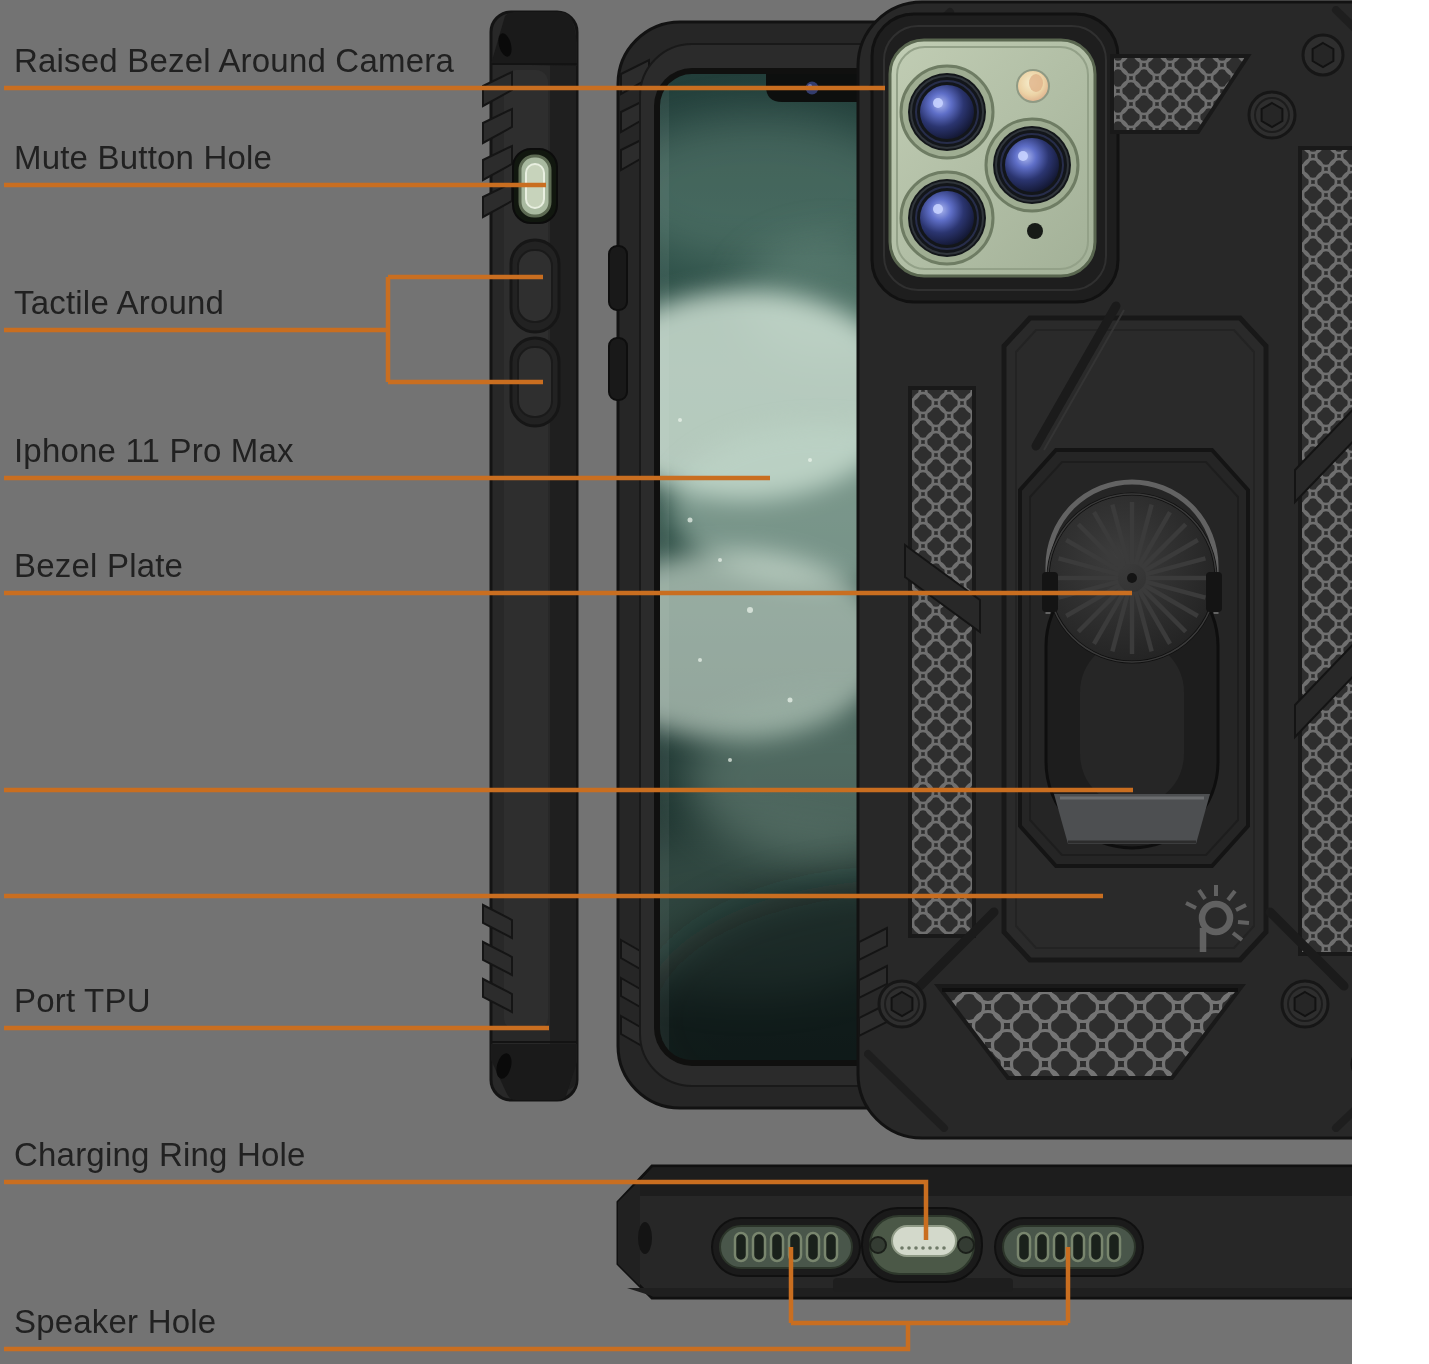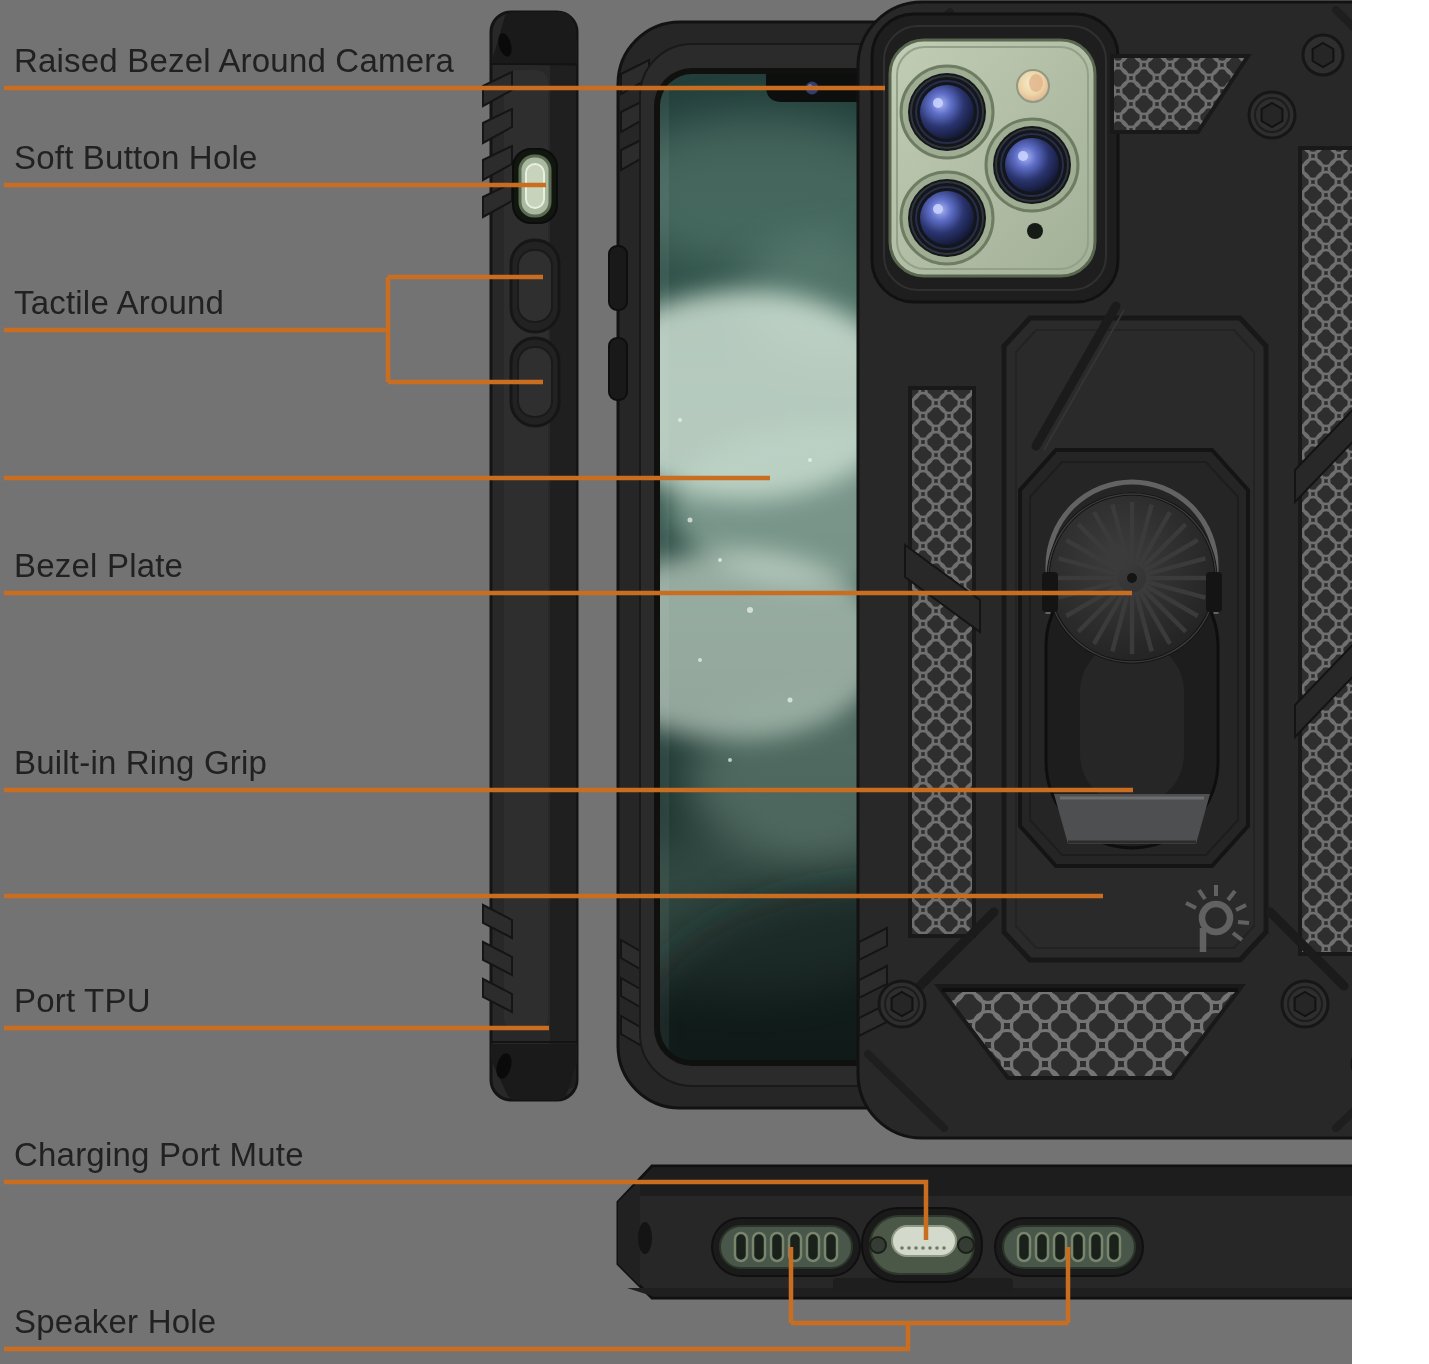--- a/index.html
+++ b/index.html
@@ -368,21 +368,21 @@
   <path d="M4,593 H1132"></path>
   <path d="M4,790 H1133"></path>
   <path d="M4,896 H1103"></path>
   <path d="M4,1028 H549"></path>
   <path d="M4,1182 H926 V1240"></path>
   <path d="M4,1349 H908 V1323 M791,1323 H1068 M791,1323 V1247 M1068,1323 V1247"></path>
 </g>
 </svg>
 
 <div class="callout" style="top:42px">Raised Bezel Around Camera</div>
-<div class="callout" style="top:139px">Soft Button Hole</div>
+<div class="callout" style="top:139px">Mute Button Hole</div>
 <div class="callout" style="top:284px">Tactile Around</div>
+<div class="callout" style="top:432px">Iphone 11 Pro Max</div>
 <div class="callout" style="top:547px">Bezel Plate</div>
-<div class="callout" style="top:744px">Built-in Ring Grip</div>
 <div class="callout" style="top:982px">Port TPU</div>
-<div class="callout" style="top:1136px">Charging Port Mute</div>
+<div class="callout" style="top:1136px">Charging Ring Hole</div>
 <div class="callout" style="top:1303px">Speaker Hole</div>
 
 </div>
 
 </body></html>

